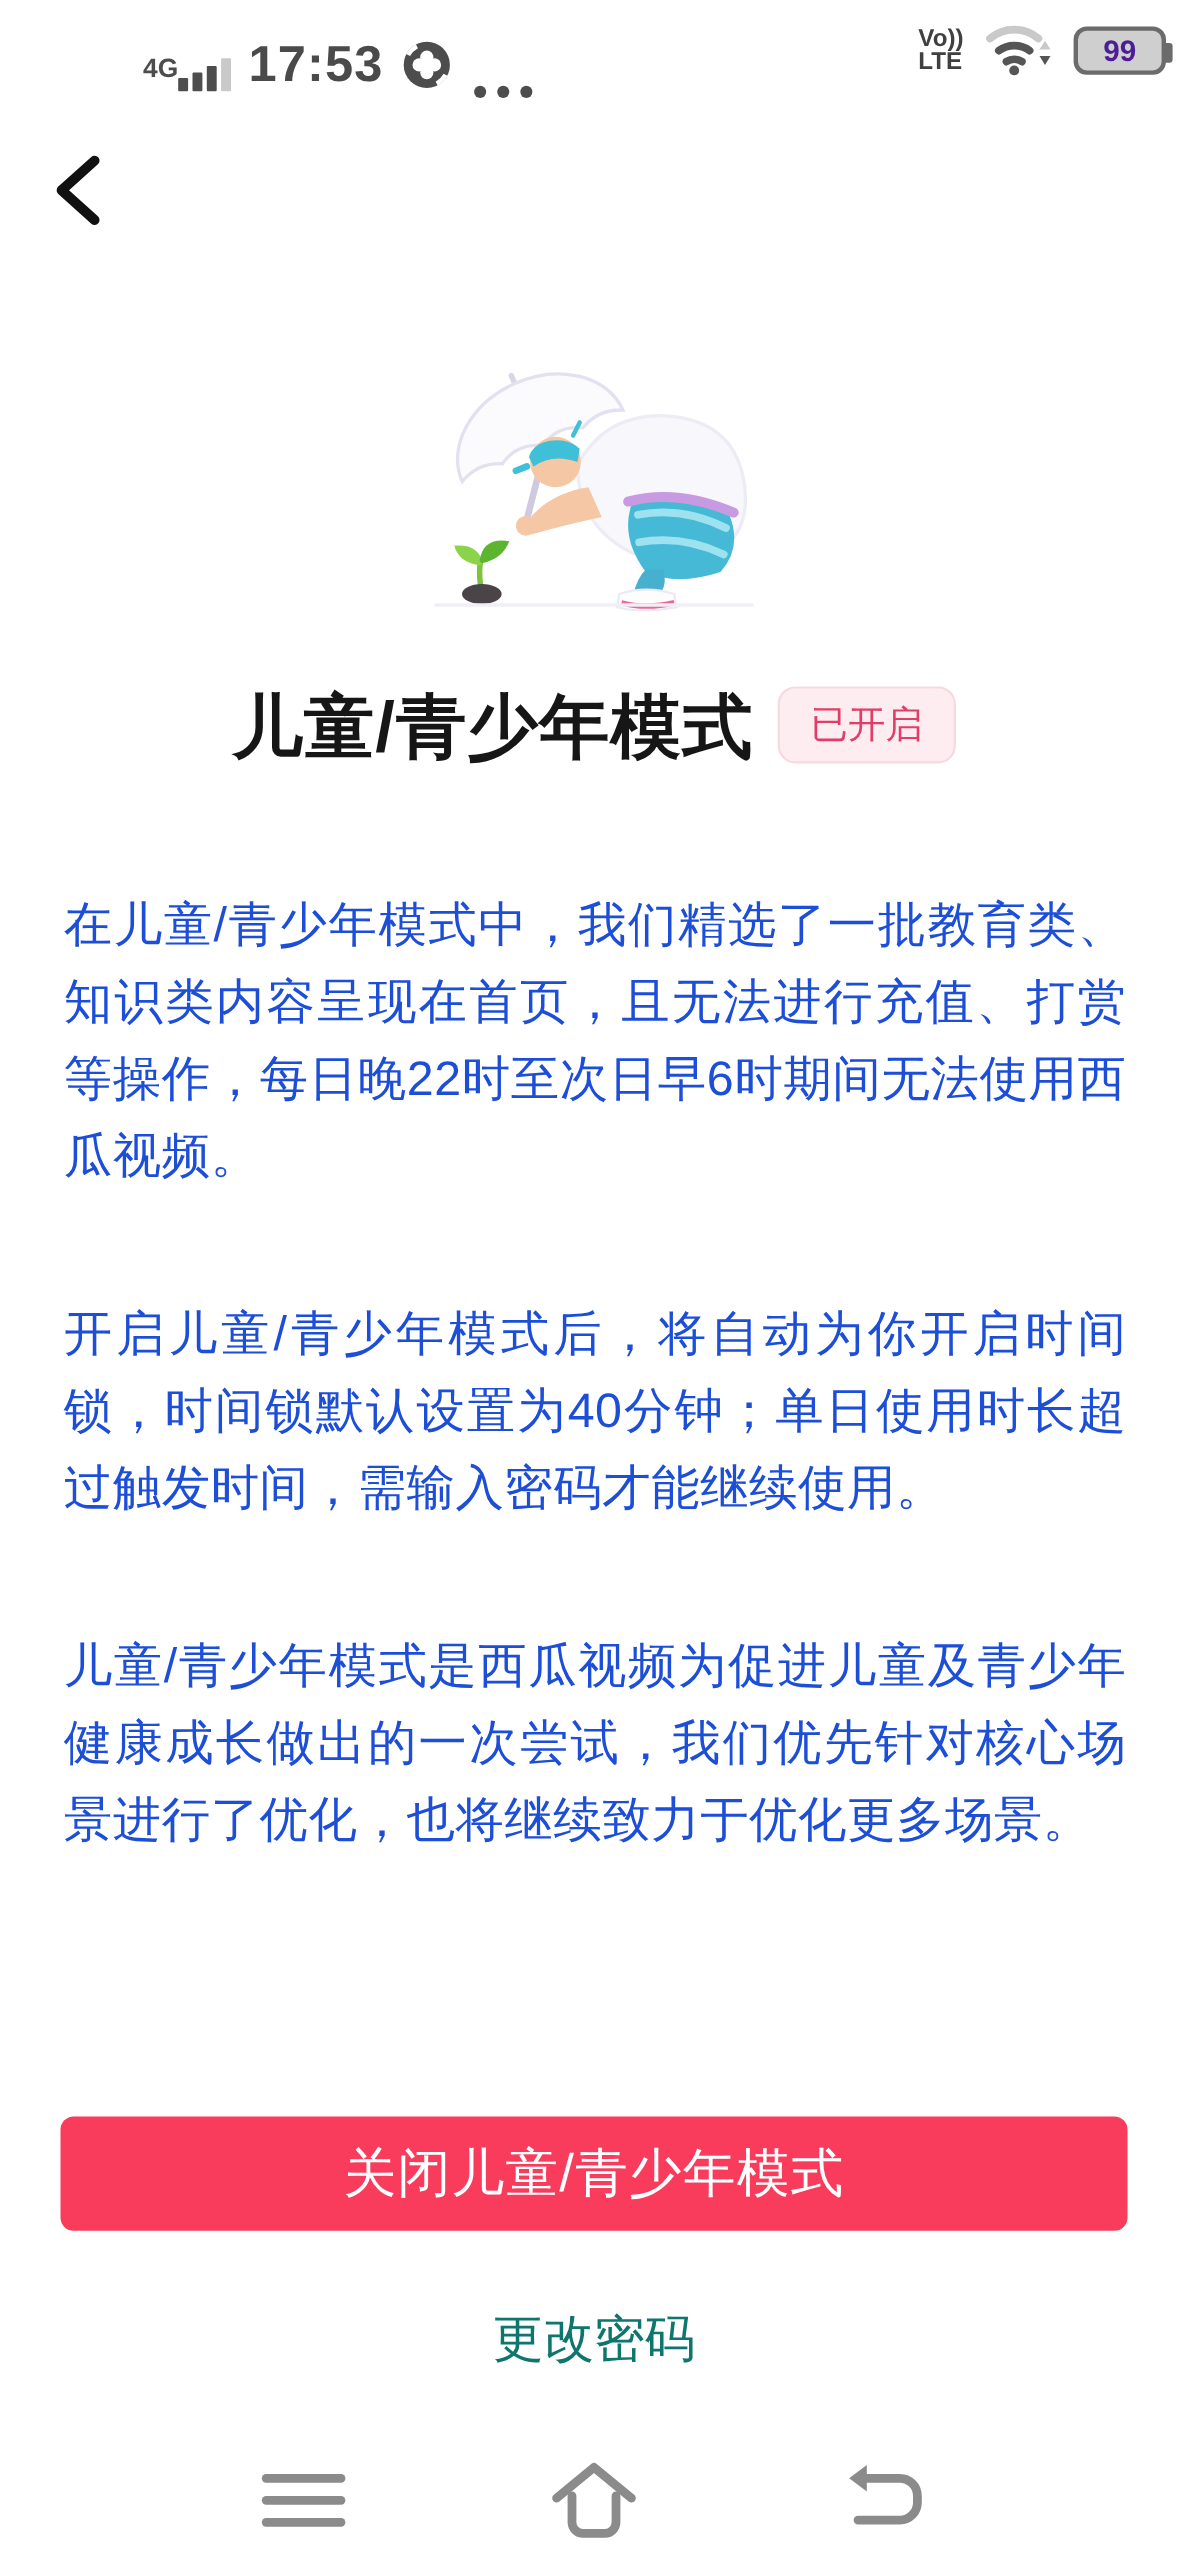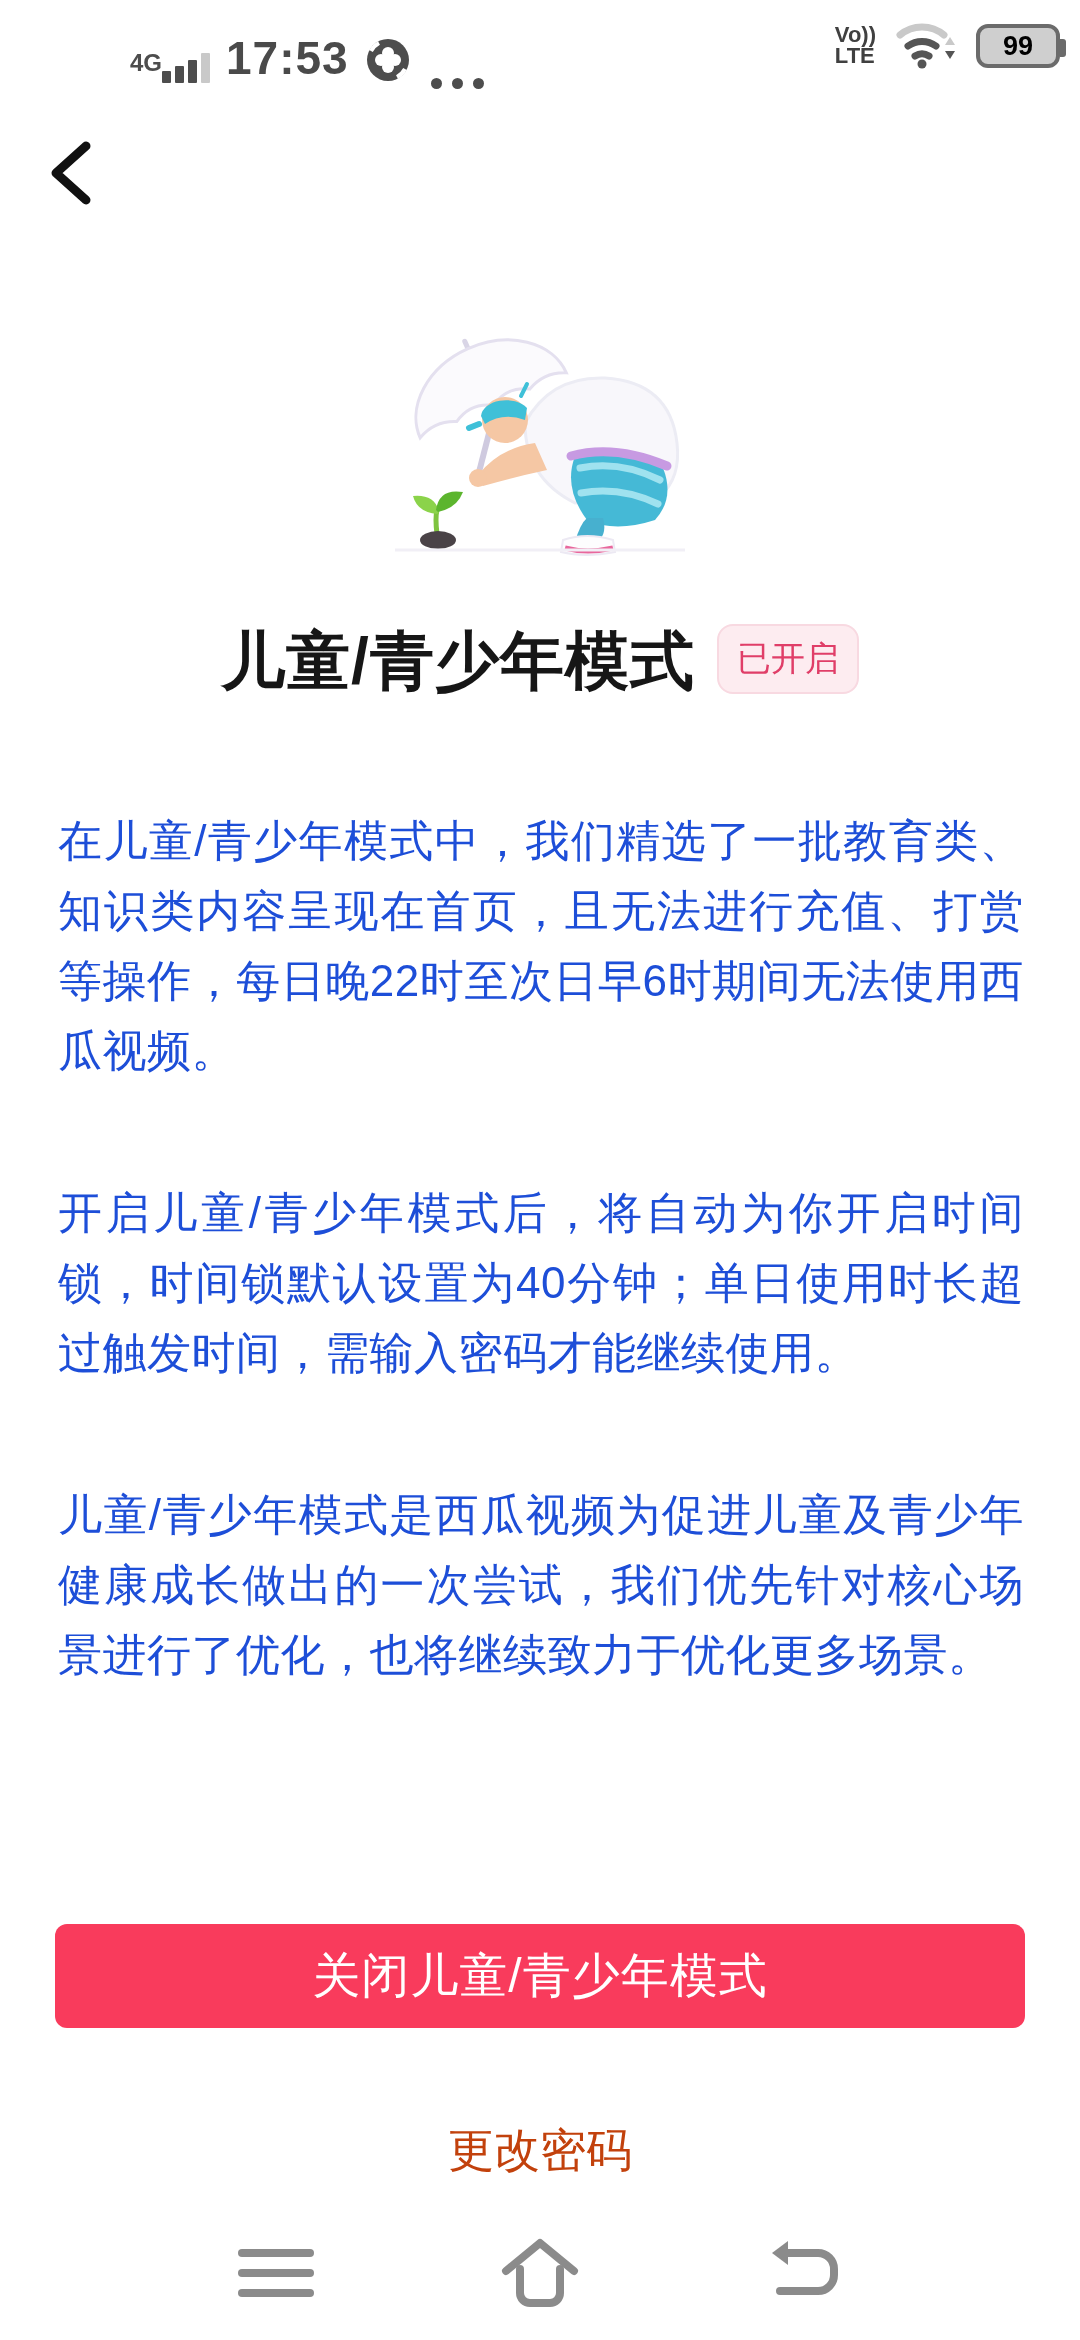--- a/index.html
+++ b/index.html
@@ -26,37 +26,37 @@
   .signal-bars i:nth-child(3){height:23px;} .signal-bars i:nth-child(4){height:30px; background:#c9c9c9;}
   .sb-time { font-size:46px; font-weight:bold; color:#4a4a4a; letter-spacing:1px; padding-bottom:4px; }
   .sb-circle { margin-bottom:2px; }
   .sb-dots { display:flex; gap:10px; margin:0 0 0 4px; padding-bottom:0px; }
   .sb-dots i { width:11px; height:11px; border-radius:50%; background:#4d4d4d; display:block; }
   .volte { display:flex; flex-direction:column; line-height:0.95; font-weight:bold; font-size:22px; color:#404040; }
   .battery { position:relative; width:84px; height:44px; border:4px solid #6b6b6b; border-radius:12px;
     background:#cfcfcf; display:flex; align-items:center; justify-content:center; }
   .battery::after { content:""; position:absolute; right:-10px; top:11px; width:6px; height:18px;
     background:#6b6b6b; border-radius:0 3px 3px 0; }
-  .battery span { font-size:27px; font-weight:bold; color:#000000; }
+  .battery span { font-size:27px; font-weight:bold; color:#4c1d95; }
 
   
   .back-btn { position:absolute; top:138px; left:42px; width:60px; height:70px; cursor:pointer; }
 
   
   .hero { position:absolute; top:328px; left:50%; transform:translateX(-50%); width:330px; height:235px; }
 
   
   .title-row {
     position:absolute; top:618px; left:0; right:0;
     display:flex; align-items:flex-start; justify-content:center; gap:22px;
   }
   .page-title { font-size:64px; font-weight:bold; color:#161616; letter-spacing:1px; }
   .status-badge {
     background:#fdecf0; border:2px solid #f8d9e1; color:#e03e68;
-    font-size:34px; padding:10px 18px; border-radius:16px; font-weight:normal;
+    font-size:34px; padding:10px 28px; border-radius:16px; font-weight:normal;
     position:relative; top:6px; white-space:nowrap;
   }
 
   
   .content { position:absolute; top:806px; left:58px; right:56px; }
   .para {
     font-size:44px; line-height:70px; color:#1d4ed8; letter-spacing:0.5px;
     margin-bottom:92px; text-align:justify;
   }
   .more-line { font-size:44px; line-height:70px; color:#71767f; letter-spacing:0.5px; }
@@ -64,21 +64,21 @@
 
   
   .close-btn {
     position:absolute; top:1924px; left:55px; right:55px; height:104px;
     background:#f93b5c; border:none; border-radius:12px; color:#ffffff;
     font-size:48px; font-family:inherit; letter-spacing:1px; cursor:pointer;
     display:flex; align-items:center; justify-content:center;
   }
   .change-pwd {
     position:absolute; top:2096px; left:0; right:0; text-align:center;
-    font-size:46px; color:#c2410c; cursor:pointer;margin-top:24px;
+    font-size:46px; color:#0f766e; cursor:pointer;
   }
 
   
   .nav-bar {
     position:absolute; bottom:0; left:0; right:0; height:120px;
     display:flex; align-items:center; justify-content:space-between;
     padding:0 228px 14px 228px;
   }
   .nav-item { width:96px; height:80px; display:flex; align-items:center; justify-content:center; cursor:pointer; }
 </style>

